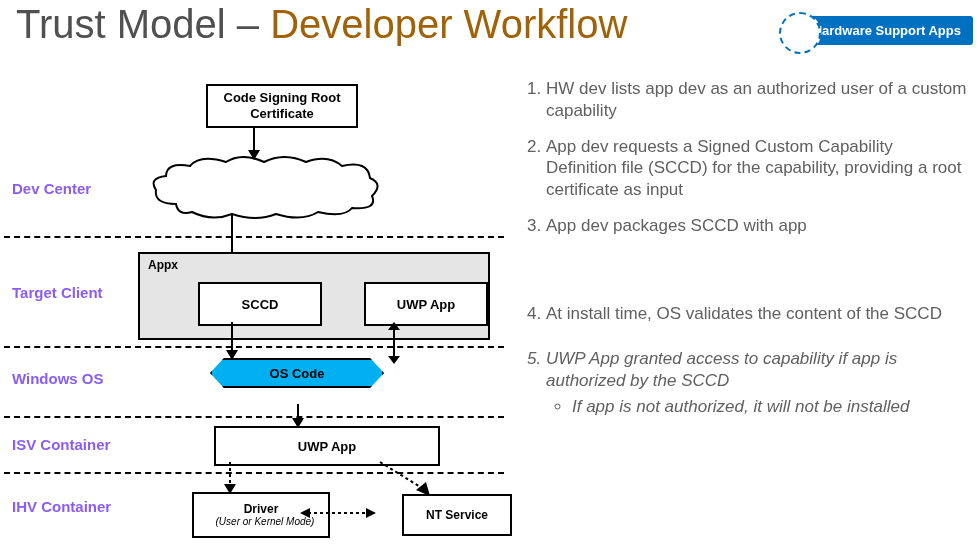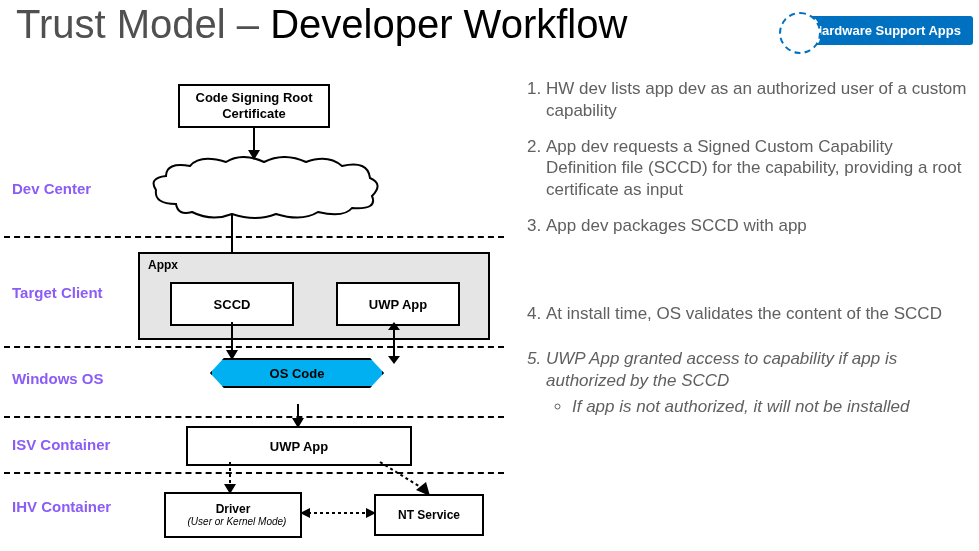--- a/index.html
+++ b/index.html
@@ -11,21 +11,21 @@
   position: relative;
 }
 .slide { position: relative; width: 979px; height: 551px; }
 
 
 .title {
   position: absolute; left: 16px; top: 2px;
   font-size: 40px; font-weight: 300;
   color: #505050;
 }
-.title .accent { color: #000000; }
+.title .accent { color: #a16207; }
 
 
 .badge {
   position: absolute; right: 6px; top: 16px;
   display: flex; align-items: center;
 }
 .badge-bar {
   background: #0070c0; color: #fff;
   font-size: 13px; font-weight: 600;
   padding: 7px 12px 7px 16px;
@@ -57,21 +57,21 @@
 .rowlabel.winos    { top: 370px; }
 .rowlabel.isv      { top: 436px; }
 .rowlabel.ihv      { top: 498px; }
 
 
 .box {
   position: absolute; border: 2px solid #000;
   text-align: center; display: flex;
   align-items: center; justify-content: center;
   font-size: 13px; font-weight: 600;
-  background: #fff; flex-direction: column;
+  background: #fff; flex-direction: column; margin-left: 28px;
 }
 .box.csr { left: 178px; top: 84px; width: 148px; height: 40px; line-height: 1.2; }
 .box.ccm {
   left: 166px; top: 168px; width: 198px; height: 40px; border: none;
   font-size: 13px;
 }
 
 .cloud {
   position: absolute; left: 146px; top: 156px; width: 238px; height: 64px;
 }

